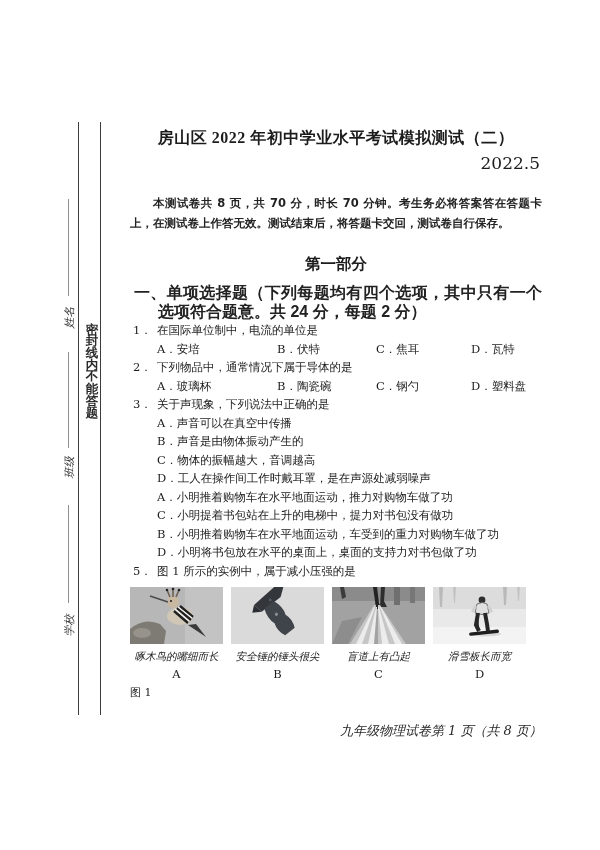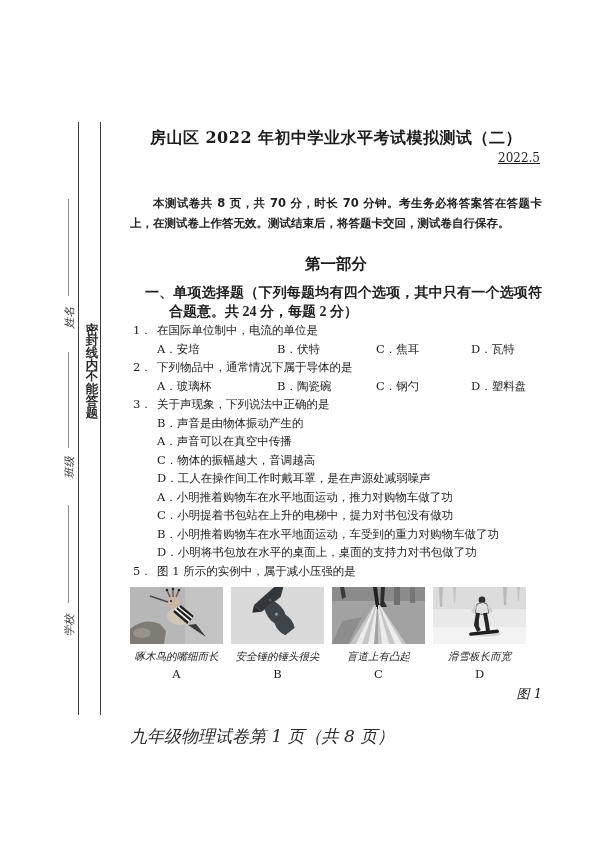--- a/index.html
+++ b/index.html
@@ -20,47 +20,47 @@
   .seg2{top:352px;height:96px;}
   .seg3{top:505px;height:98px;}
   .slabel{position:absolute;left:54px;width:30px;text-align:center;
           transform:rotate(-90deg);font-style:italic;font-size:11px;color:#333;}
   .slabel.name{top:310px;}
   .slabel.clazz{top:460px;}
   .slabel.school{top:618px;}
 
   
   .content{position:absolute;left:130px;top:128px;width:412px;}
-  .title{text-align:center;font-size:16px;font-weight:bold;letter-spacing:.5px;}
+  .title{text-align:center;font-size:16px;font-weight:bold;letter-spacing:.5px;font-family:Liberation Serif, serif;}
   .subject-row{position:relative;text-align:center;margin-top:7px;height:22px;}
   .subject{font-size:15px;font-weight:bold;letter-spacing:4px;}
-  .date{position:absolute;right:2px;bottom:13px;font-size:12px;font-weight:normal;letter-spacing:0;text-decoration:underline;}
+  .date{position:absolute;right:2px;bottom:5px;font-size:17px;font-weight:normal;letter-spacing:0;}
   .notice{margin-top:15px;font-family:"DejaVu Sans","Liberation Sans",sans-serif;
           font-weight:bold;font-size:11.5px;line-height:20px;text-align:justify;
           text-indent:2em;color:#222;}
   .part-title{margin-top:21px;text-align:center;font-size:15.5px;font-weight:bold;}
-  .section-head{margin-top:8px;margin-left:15px;font-family:Liberation Serif, serif;
-          font-weight:bold;font-size:14px;line-height:19px;
+  .section-head{margin-top:8px;margin-left:4px;font-family:Liberation Sans, sans-serif;
+          font-weight:bold;font-size:16px;line-height:19px;
           padding-left:24px;text-indent:-24px;text-align:justify;color:#222;}
   .q-line{font-size:11.5px;line-height:18.5px;margin-left:3px;}
   .q-num{display:inline-block;width:24px;}
   .opts-inline{display:flex;margin-left:27px;font-size:11.5px;line-height:18.5px;align-items:center;}
   .opts-inline span:nth-child(1){width:103px;}
   .opts-inline span:nth-child(2){width:99px;margin-left:17px;}
   .opts-inline span:nth-child(3){width:95px;}
   .opt-block{margin-left:27px;font-size:11.5px;line-height:18.5px;}
 
   
   .figure-row{display:flex;gap:8px;margin-top:7px;}
   .fig-cell{width:93px;}
   .fig-cell svg{display:block;width:93px;height:57px;}
   .fig-caption{text-align:center;font-size:10.5px;font-style:italic;margin-top:6px;white-space:nowrap;color:#222;}
   .fig-letter{text-align:center;font-size:11.5px;margin-top:3px;}
-  .fig-label{text-align:right;font-size:13px;margin-top:4px;font-style:italic;}
-  .page-footer{margin-top:22px;text-align:left;font-size:17px;font-style:italic;color:#2a2a2a;}
+  .fig-label{text-align:left;font-size:11px;margin-top:4px;}
+  .page-footer{margin-top:22px;text-align:right;font-size:13px;font-style:italic;color:#2a2a2a;}
 </style>
 </head>
 <body>
 
 <div class="page">
 
   <div class="name-seg seg1"></div>
   <span class="slabel name">姓名</span>
   <div class="name-seg seg2"></div>
   <span class="slabel clazz">班级</span>
@@ -93,22 +93,22 @@
 
     <div class="q-line"><span class="q-num">2．</span><span>下列物品中，通常情况下属于导体的是</span></div>
     <div class="opts-inline">
       <span>A．玻璃杯</span>
       <span>B．陶瓷碗</span>
       <span>C．钢勺</span>
       <span>D．塑料盘</span>
     </div>
 
     <div class="q-line"><span class="q-num">3．</span><span>关于声现象，下列说法中正确的是</span></div>
+    <div class="opt-block">A．声音可以在真空中传播</div>
     <div class="opt-block">B．声音是由物体振动产生的</div>
-    <div class="opt-block">A．声音可以在真空中传播</div>
     <div class="opt-block">C．物体的振幅越大，音调越高</div>
     <div class="opt-block">D．工人在操作间工作时戴耳罩，是在声源处减弱噪声</div>
 
     <div class="opt-block">A．小明推着购物车在水平地面运动，推力对购物车做了功</div>
     <div class="opt-block">C．小明提着书包站在上升的电梯中，提力对书包没有做功</div>
     <div class="opt-block">B．小明推着购物车在水平地面运动，车受到的重力对购物车做了功</div>
     <div class="opt-block">D．小明将书包放在水平的桌面上，桌面的支持力对书包做了功</div>
 
     <div class="q-line"><span class="q-num">5．</span><span>图 1 所示的实例中，属于减小压强的是</span></div>
 

